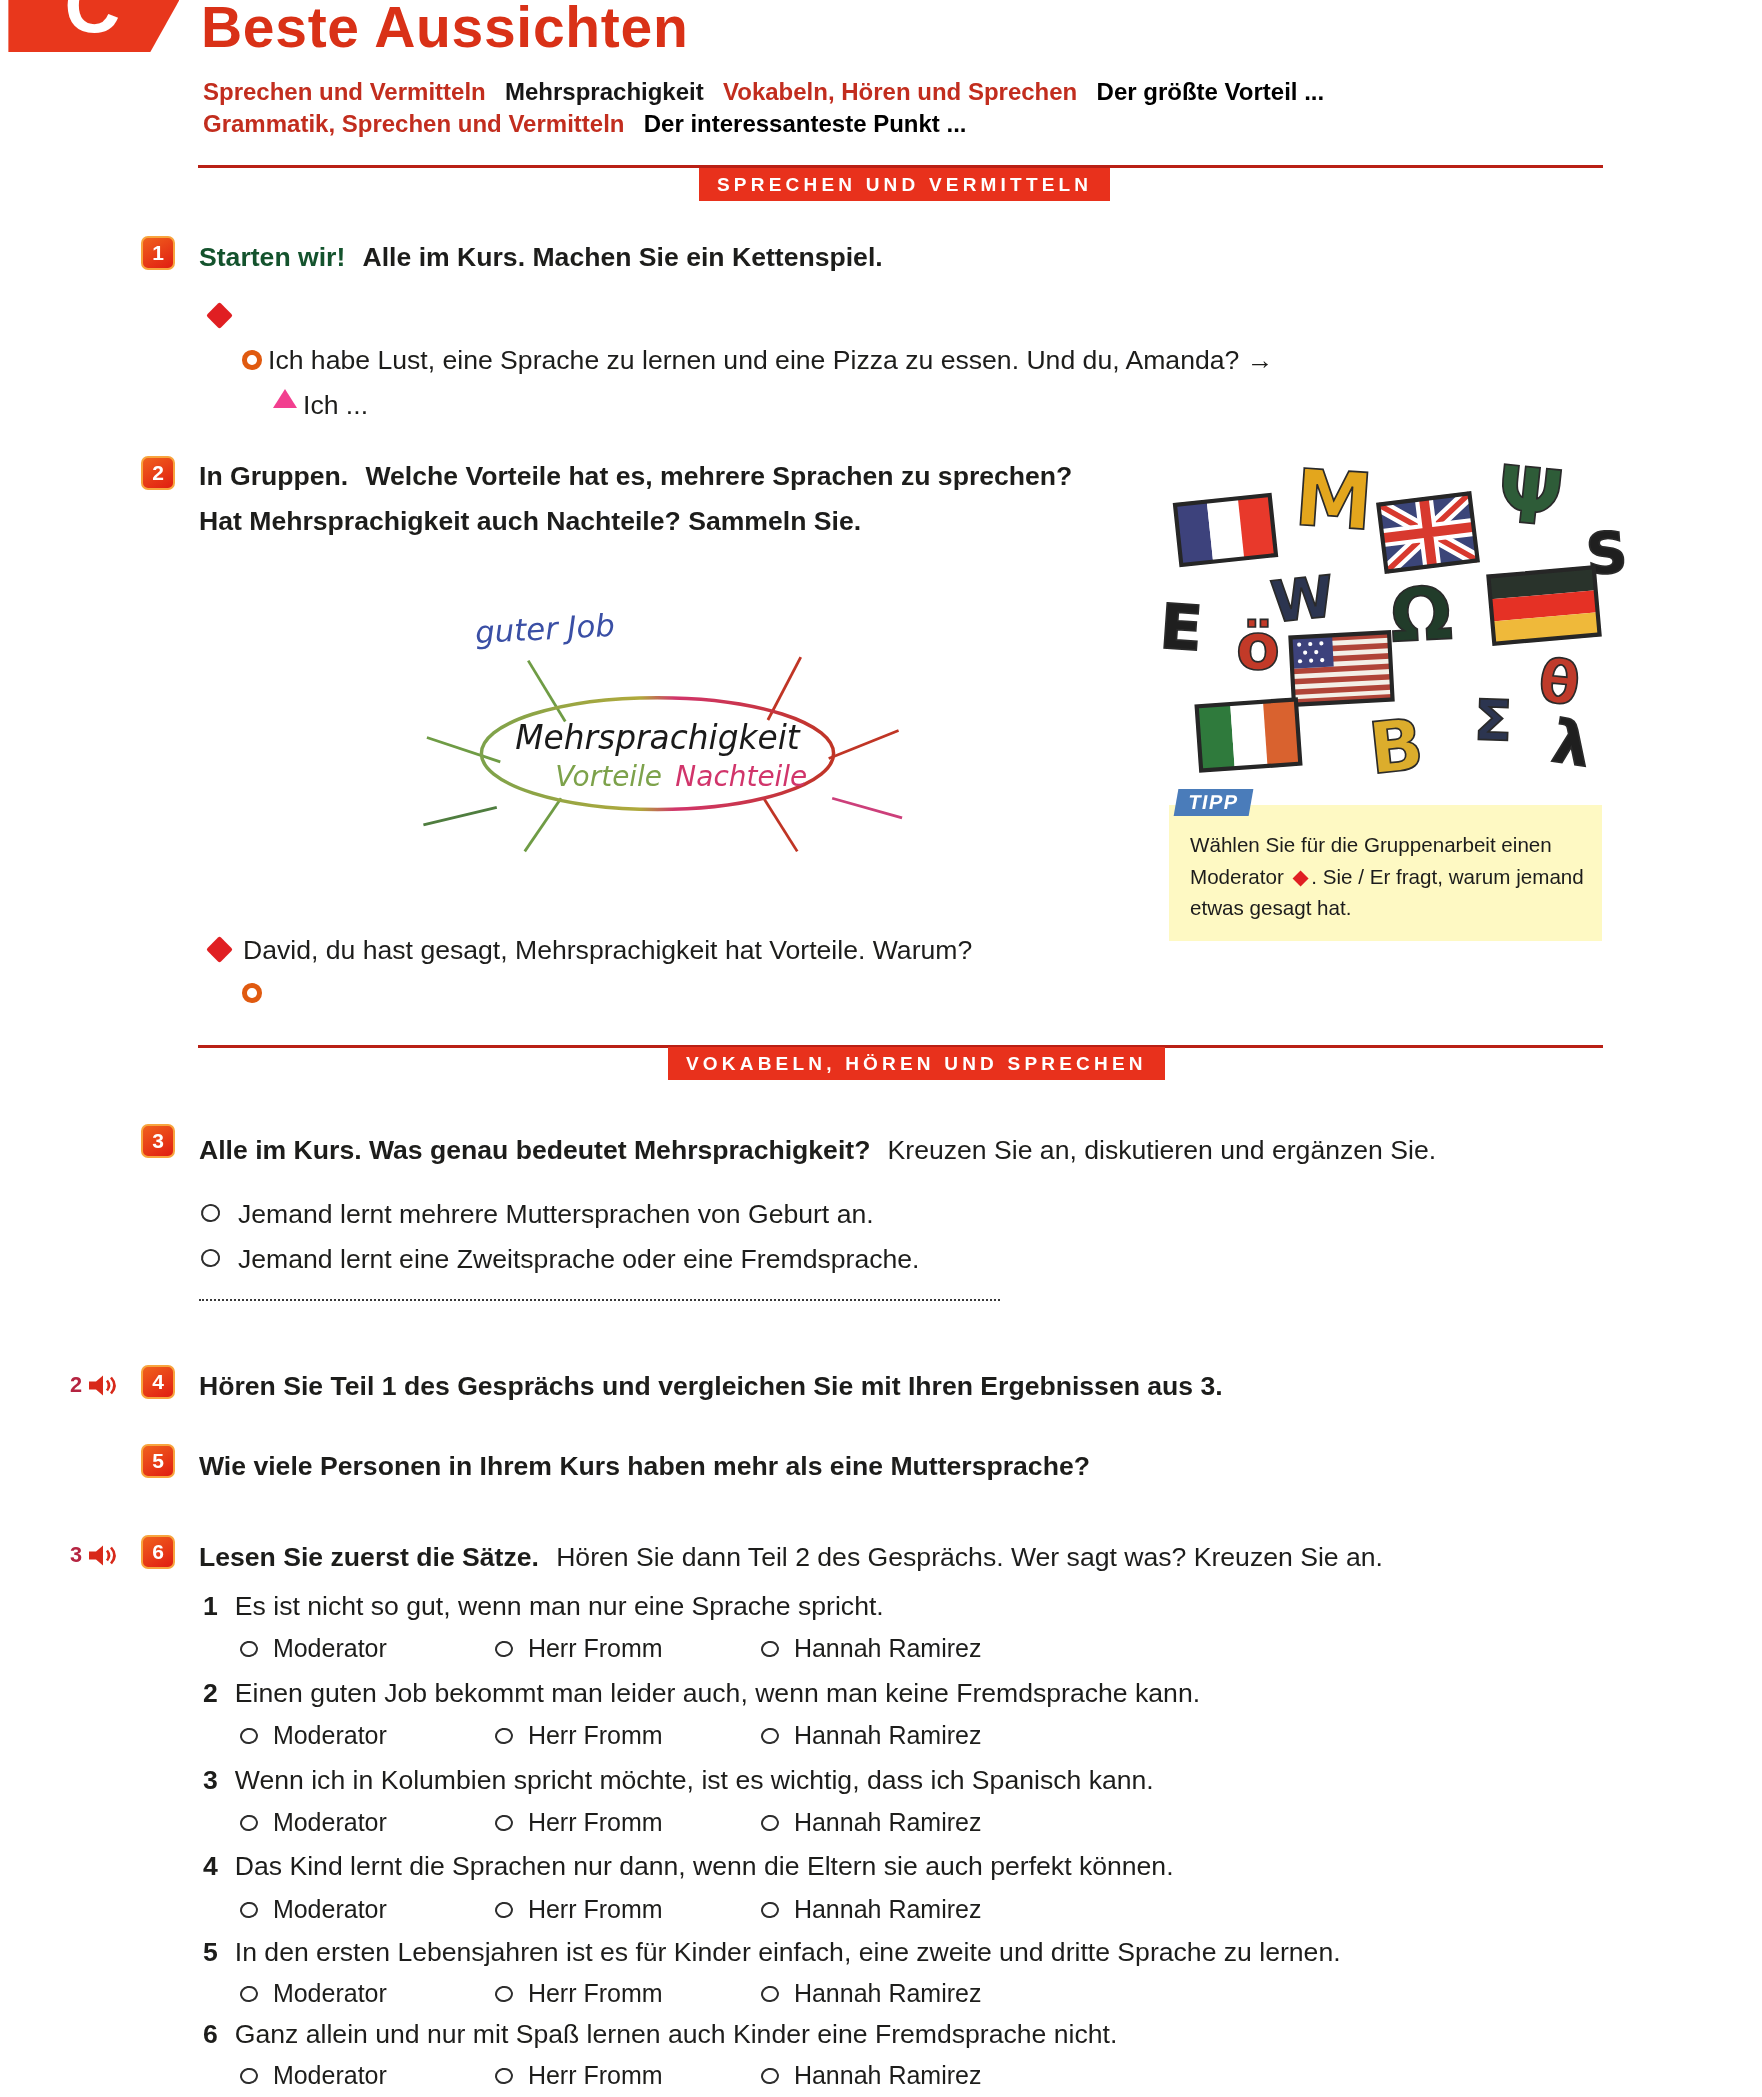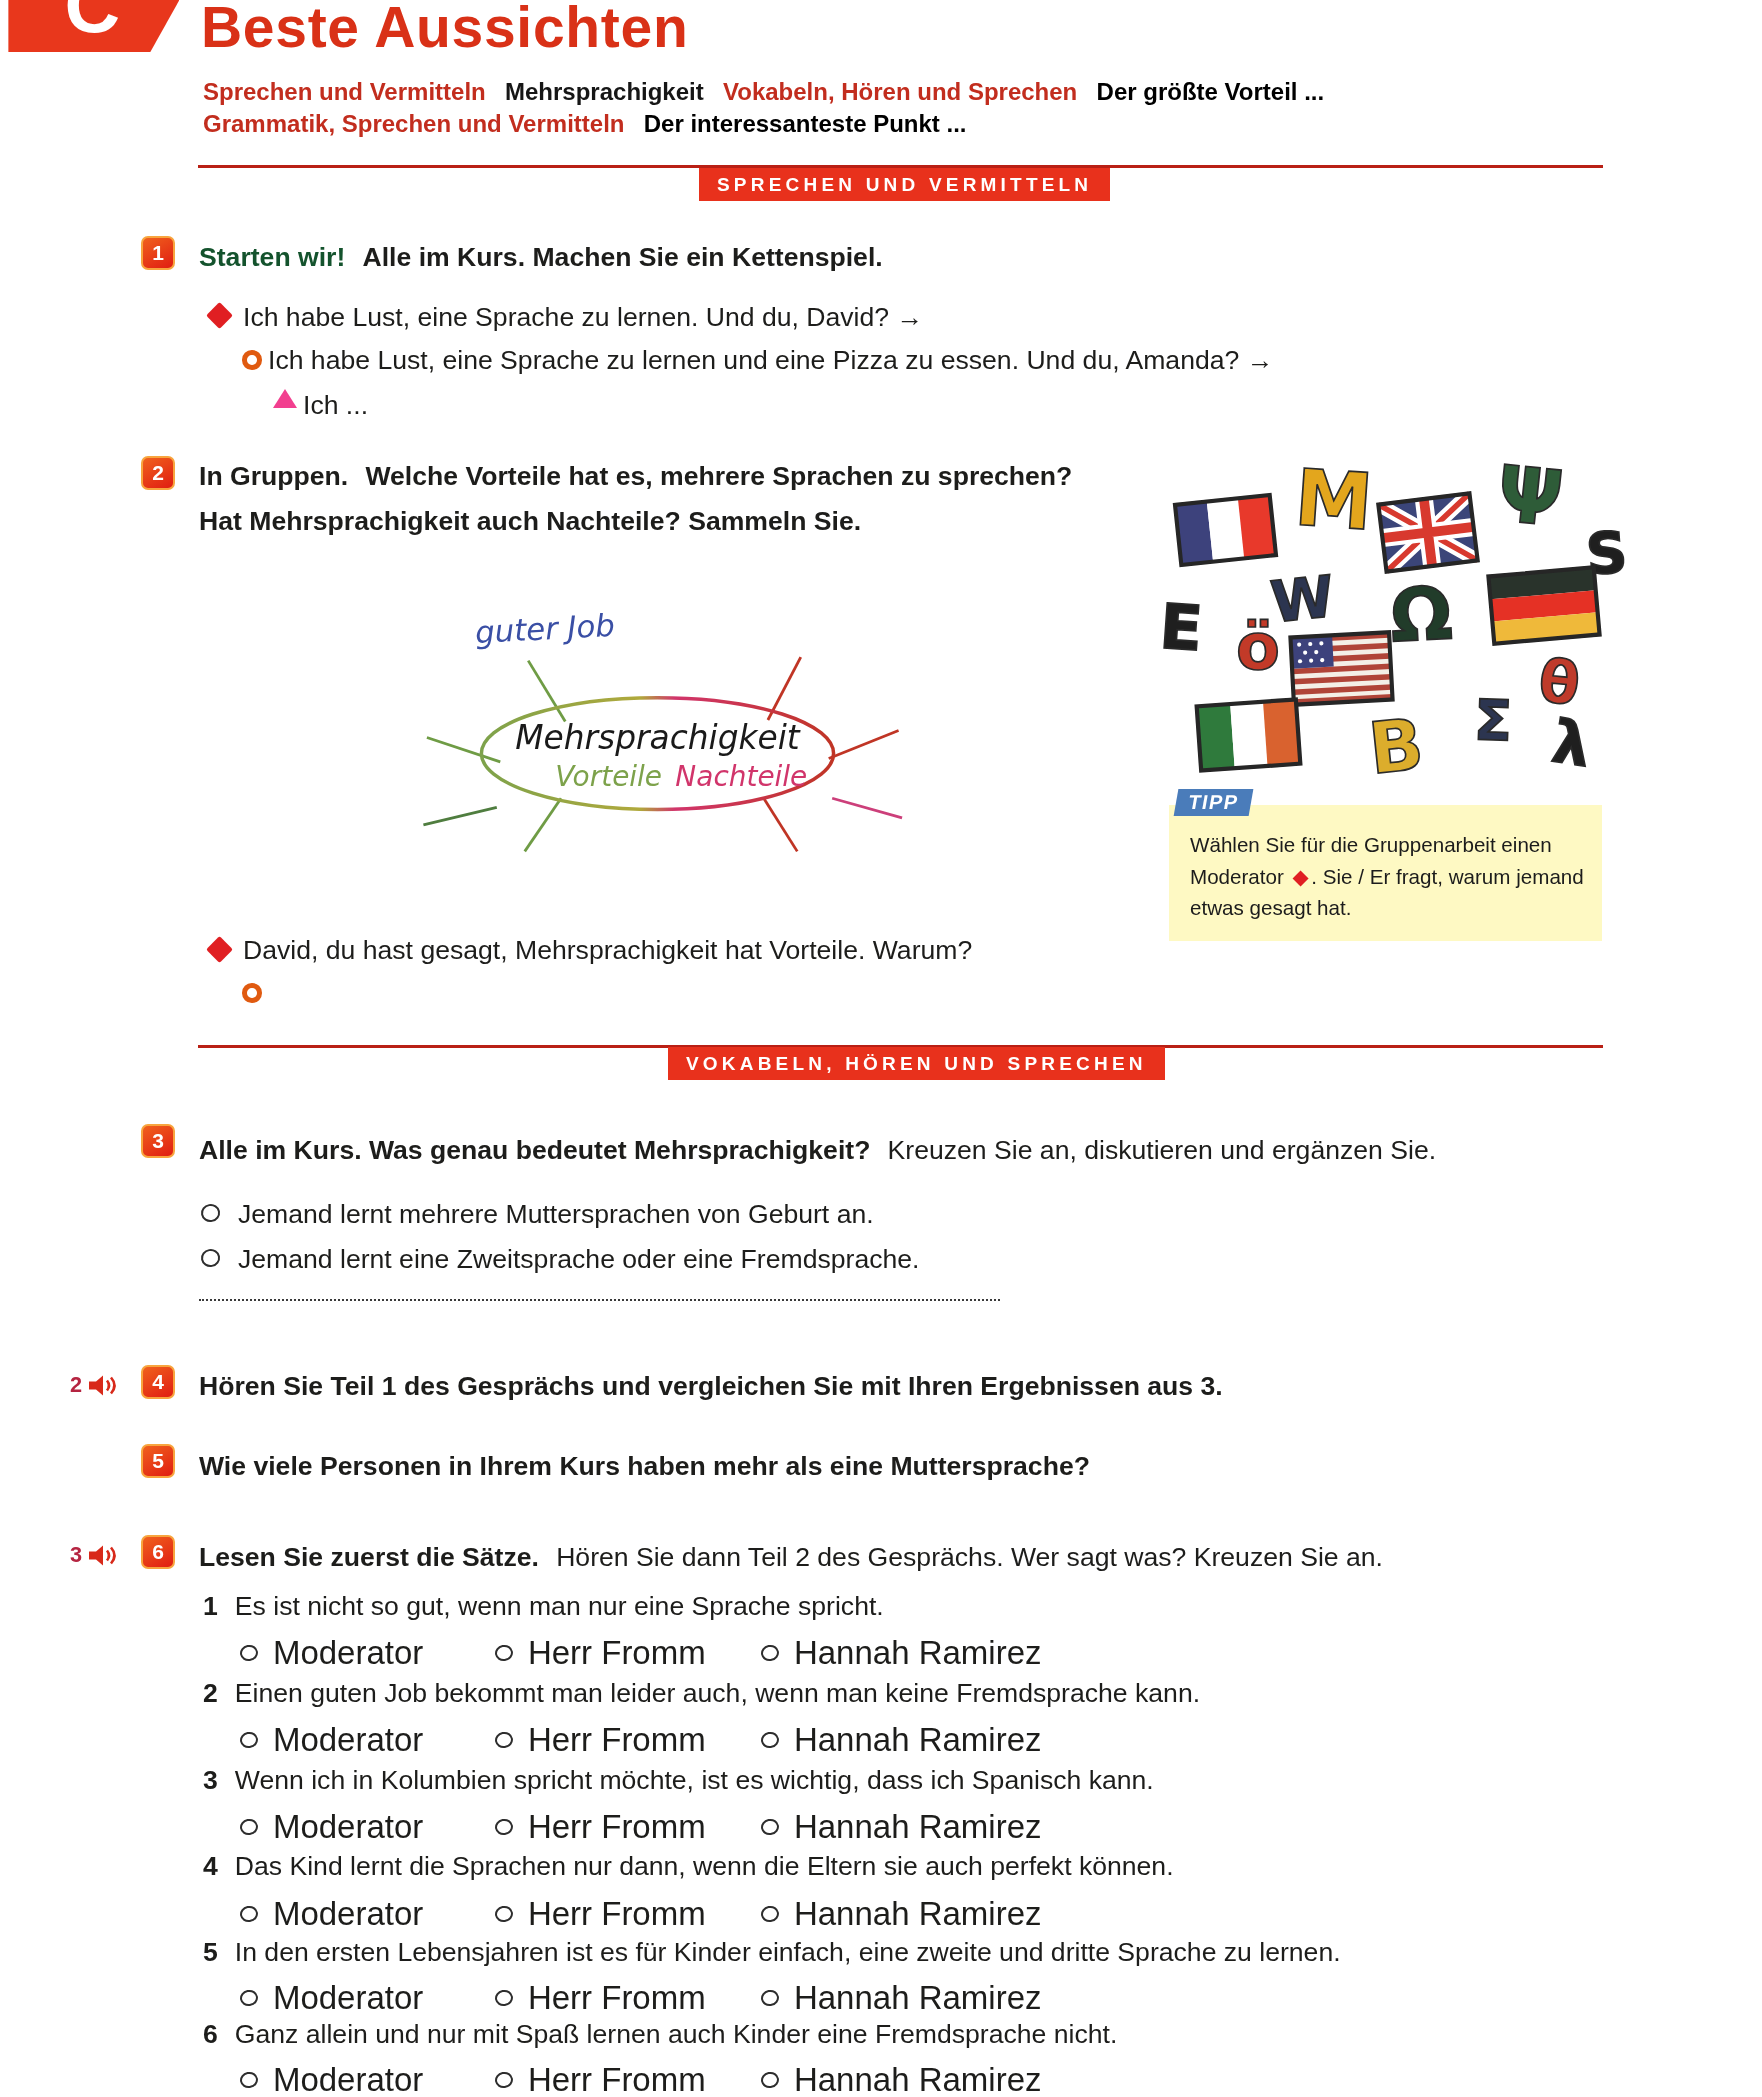--- a/index.html
+++ b/index.html
@@ -38,21 +38,21 @@
             transform:rotate(-10deg);background:#fff;}
   .radio{width:17.5px;height:16px;border:2.1px solid #2e2e2e;border-radius:50%;box-sizing:border-box;
          transform:rotate(-10deg);background:#fff;}
 
   .tipp-box{left:1169px;top:805px;width:433px;background:#fef9c3;padding:25px 18px 17px 21px;
             box-sizing:border-box;font-size:20.6px;line-height:1.5;color:#1c1c1c;}
   .tipp-label{left:1176px;top:789px;background:#4a7cba;color:#fff;font-size:20px;font-weight:700;
               padding:2.1px 12.6px;transform:skewX(-10deg);letter-spacing:1.4px;}
   .tip-diamond{color:#e01f22;font-size:21px;margin:0 2.8px;}
 
-  .opts-row{display:flex;font-size:33px;}
+  .opts-row{display:flex;font-size:25px;}
   .opt{display:flex;align-items:center;gap:15.4px;}
   .opt-1{width:255px;}
   .opt-2{width:266px;}
 
   .stmt{display:flex;gap:17px;font-size:26.6px;white-space:nowrap;}
   .stmt-num{font-weight:700;}
 
   .audio{display:flex;align-items:center;gap:5.6px;}
   .audio-num{font-size:21.7px;font-weight:700;color:#b52441;}
 
@@ -86,21 +86,20 @@
 
   <div class="abs rule" style="left:198px;top:165px;width:1405px;"></div>
   <div class="abs banner" style="left:699px;top:168px;">SPRECHEN UND VERMITTELN</div>
 
   <div class="abs badge" style="left:141px;top:236px;">1</div>
   <div class="abs t38" style="left:199px;top:241px;">
     <span class="bold red-txt">Starten wir!</span>
     <span class="bold ml14">Alle im Kurs. Machen Sie ein Kettenspiel.</span>
   </div>
   <div class="abs diamond" style="left:210px;top:306px;"></div>
-  <div class="abs t38" style="left:243px;top:301px;">Ich habe Lust, eine Sprache zu lernen. Und du, David? →</div>
   <div class="abs ring" style="left:242px;top:350px;"></div>
   <div class="abs t38" style="left:268px;top:344px;">Ich habe Lust, eine Sprache zu lernen und eine Pizza zu essen. Und du, Amanda? →</div>
   <div class="abs tri" style="left:273px;top:389px;"></div>
   <div class="abs t38" style="left:303px;top:389px;">Ich ...</div>
 
   <div class="abs badge" style="left:141px;top:456px;">2</div>
   <div class="abs t38" style="left:199px;top:460px;">
     <span class="bold">In Gruppen.</span>
     <span class="bold ml14">Welche Vorteile hat es, mehrere Sprachen zu sprechen?</span>
   </div>

